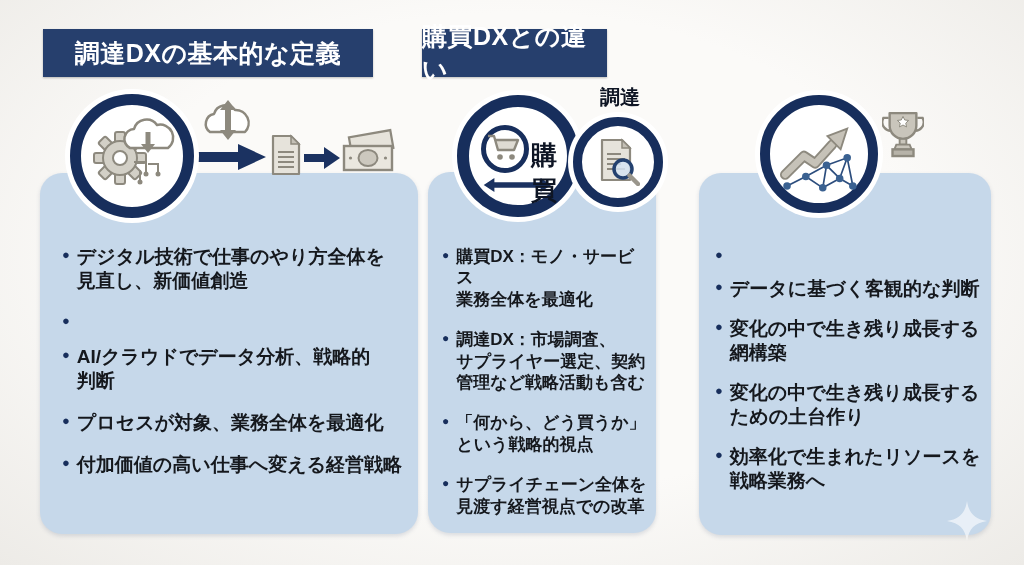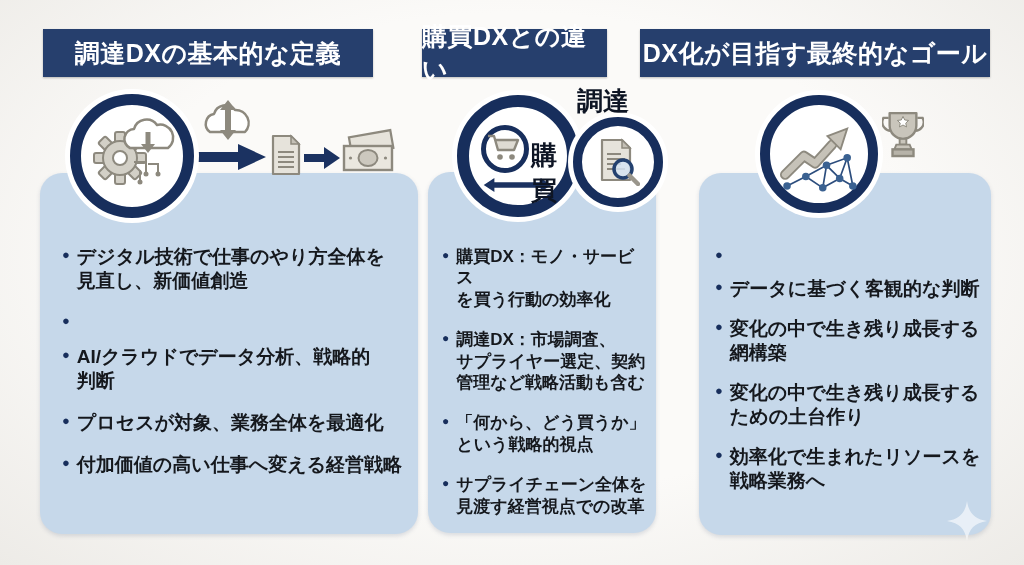--- a/index.html
+++ b/index.html
@@ -28,23 +28,20 @@
 <body>
 
 <div class="stage">
 
   <div class="hdr" style="left:43px;width:330px;">
     <span>調達DXの基本的な定義</span>
   </div>
   <div class="hdr" style="left:422px;width:185px;">
     <span>購買DXとの違い</span>
   </div>
-  <div class="hdr" style="left:640px;width:350px;">
-    <span>DX化が目指す最終的なゴール</span>
-  </div>
 
   <div class="circle" style="left:70px;top:94px;width:102px;height:102px;">
     <svg class="abs" style="left:1px;top:1px;" width="100" height="100" viewBox="0 0 100 100">
       <g fill="#d3d0c7" stroke="#8d897e" stroke-width="2">
         <rect x="33" y="26" width="10" height="52" rx="2"></rect>
         <rect x="33" y="26" width="10" height="52" rx="2" transform="rotate(45 38 52)"></rect>
         <rect x="33" y="26" width="10" height="52" rx="2" transform="rotate(90 38 52)"></rect>
         <rect x="33" y="26" width="10" height="52" rx="2" transform="rotate(135 38 52)"></rect>
       </g>
       <circle cx="38" cy="52" r="17" fill="#d3d0c7" stroke="#8d897e" stroke-width="2"></circle>
@@ -102,21 +99,21 @@
         <circle cx="13" cy="24" r="2.8" fill="#8d897e"></circle>
           <circle cx="25" cy="24" r="2.8" fill="#8d897e"></circle>
       </svg>
     </div>
     <span class="jp-label" style="left:62px;top:31px;font-size:26px;">購買</span>
     <svg class="abs" style="left:10px;top:70px;" width="77" height="16" viewBox="0 0 78 18">
       <polygon points="1,9 13,1 13,6 65,6 65,1 77,9 65,17 65,12 13,12 13,17" fill="#1b3261"></polygon>
     </svg>
   </div>
 
-  <span class="jp-label" style="left:577px;top:84px;width:86px;font-size:26px;">調達</span>
+  <span class="jp-label" style="left:577px;top:84px;width:86px;text-align:center;font-size:20px;">調達</span>
 
   <div class="circle" style="left:573px;top:117px;width:72px;height:72px;border-width:9px;">
     <svg class="abs" style="left:14px;top:12px;" width="44" height="48" viewBox="0 0 44 48">
       <path d="M6,2 H26 L34,10 V42 H6 Z" fill="#e6e3db" stroke="#8d897e" stroke-width="2.2" stroke-linejoin="round"></path>
       <path d="M26,2 L34,10 H26 Z" fill="#c4c0b6" stroke="#8d897e" stroke-width="1.5"></path>
       <g stroke="#8d897e" stroke-width="2">
           <path d="M11,16 H25 M11,21 H29 M11,26 H25 M11,31 H29"></path>
         </g>
       <circle cx="27" cy="31" r="9" fill="rgba(214,228,241,0.85)" stroke="#24416f" stroke-width="3.5"></circle>
       <line x1="33.5" y1="37.5" x2="42" y2="46" stroke="#9a968c" stroke-width="4.5" stroke-linecap="round"></line>
@@ -177,21 +174,21 @@
           <span class="bullet-text">付加価値の高い仕事へ変える経営戦略</span>
         </div>
     </div>
   </div>
 
   <div class="panel" style="left:428px;top:172px;width:228px;height:361px;">
     <div class="bullets" style="padding:74px 6px 0 14px;gap:19px;font-size:17px;">
       <div class="bullet">
           <span class="dot" style="font-size:12px;">●</span>
           <span class="bullet-text">購買DX：モノ・サービス
-を買う行動の効率化</span>
+業務全体を最適化</span>
         </div>
       <div class="bullet">
           <span class="dot" style="font-size:12px;">●</span>
           <span class="bullet-text">調達DX：市場調査、
 サプライヤー選定、契約
 管理など戦略活動も含む</span>
         </div>
       <div class="bullet">
           <span class="dot" style="font-size:12px;">●</span>
           <span class="bullet-text">「何から、どう買うか」

